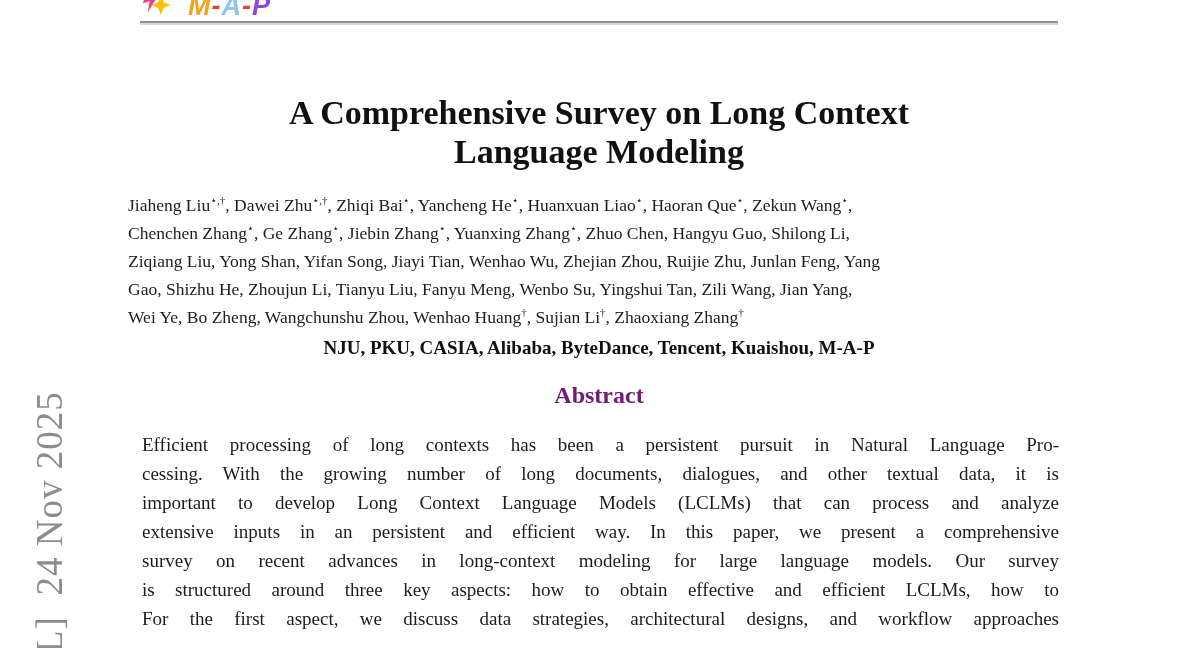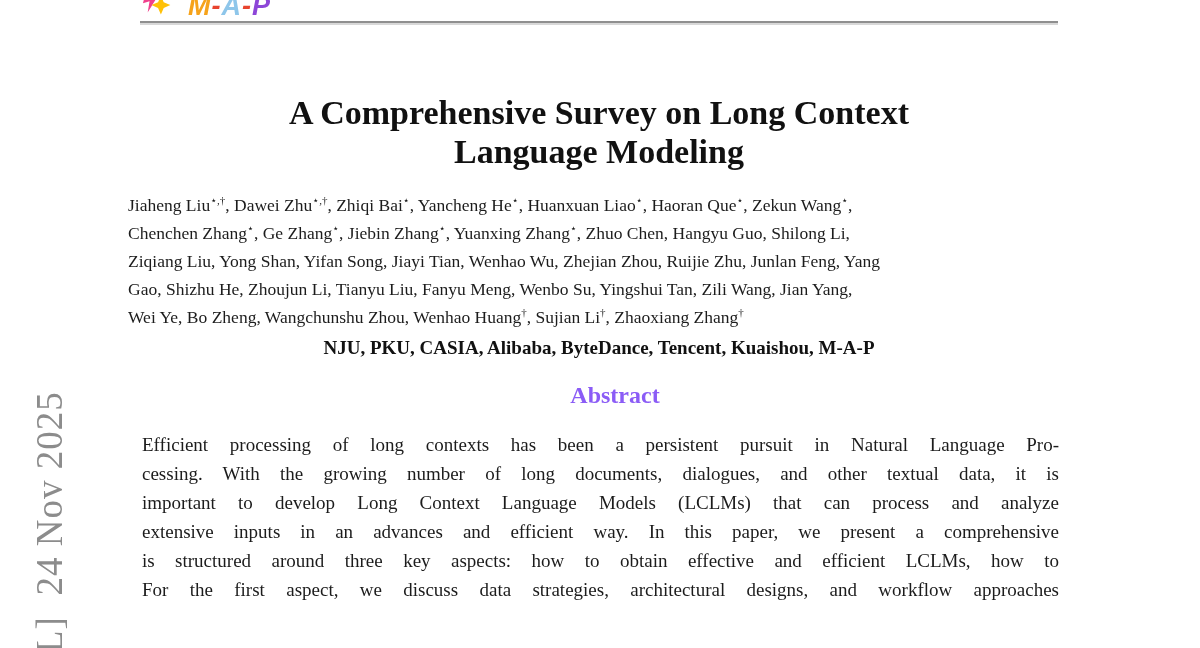--- a/index.html
+++ b/index.html
@@ -92,27 +92,27 @@
     top: 337px;
     width: 918px;
     text-align: center;
     font-weight: bold;
     font-size: 19px;
     color: #111;
   }
 
   .abstract-heading {
     position: absolute;
-    left: 156px;
+    left: 140px;
     top: 382px;
     width: 918px;
     text-align: center;
     font-weight: bold;
     font-size: 24px;
-    color: #8b5cf6;
+    color: #701a75;
   }
 
   .abstract-text {
     position: absolute;
     left: 142px;
     top: 430px;
     width: 917px;
     font-size: 19px;
     color: #1c1c1c;
   }
@@ -157,18 +157,19 @@
     </div>
 
   <div class="affiliations">NJU, PKU, CASIA, Alibaba, ByteDance, Tencent, Kuaishou, M-A-P</div>
 
   <div class="abstract-heading">Abstract</div>
 
   <div class="abstract-text">
       <div class="abs-line">Efficient processing of long contexts has been a persistent pursuit in Natural Language Pro-</div>
       <div class="abs-line">cessing. With the growing number of long documents, dialogues, and other textual data, it is</div>
       <div class="abs-line">important to develop Long Context Language Models (LCLMs) that can process and analyze</div>
-      <div class="abs-line">extensive inputs in an advances and efficient way. In this paper, we present a comprehensive</div>
+      <div class="abs-line">extensive inputs in an persistent and efficient way. In this paper, we present a comprehensive</div>
+      <div class="abs-line">survey on recent advances in long-context modeling for large language models. Our survey</div>
       <div class="abs-line">is structured around three key aspects: how to obtain effective and efficient LCLMs, how to</div>
       <div class="abs-line">For the first aspect, we discuss data strategies, architectural designs, and workflow approaches</div>
     </div>
 
 </div>
 
 </body></html>

